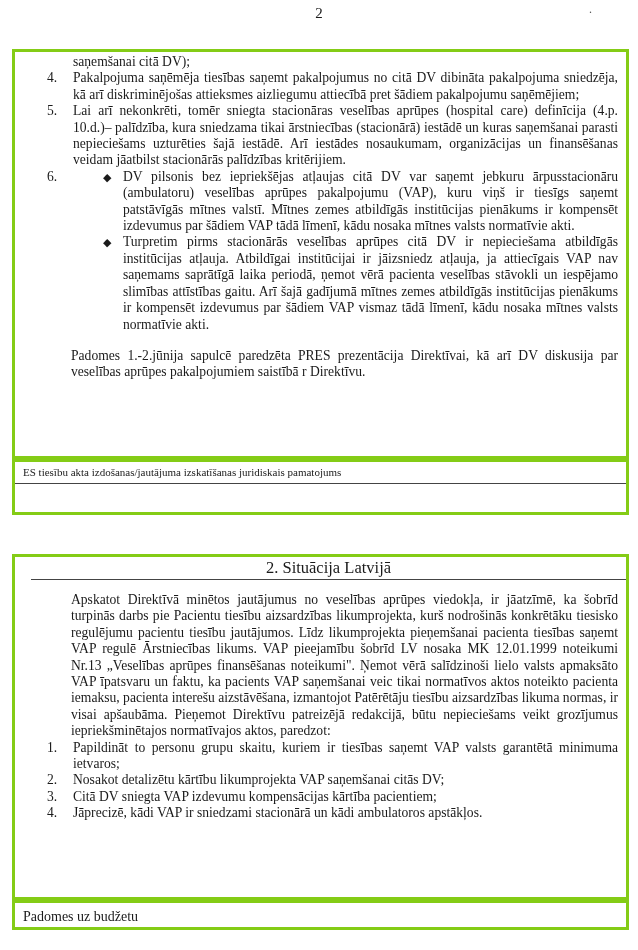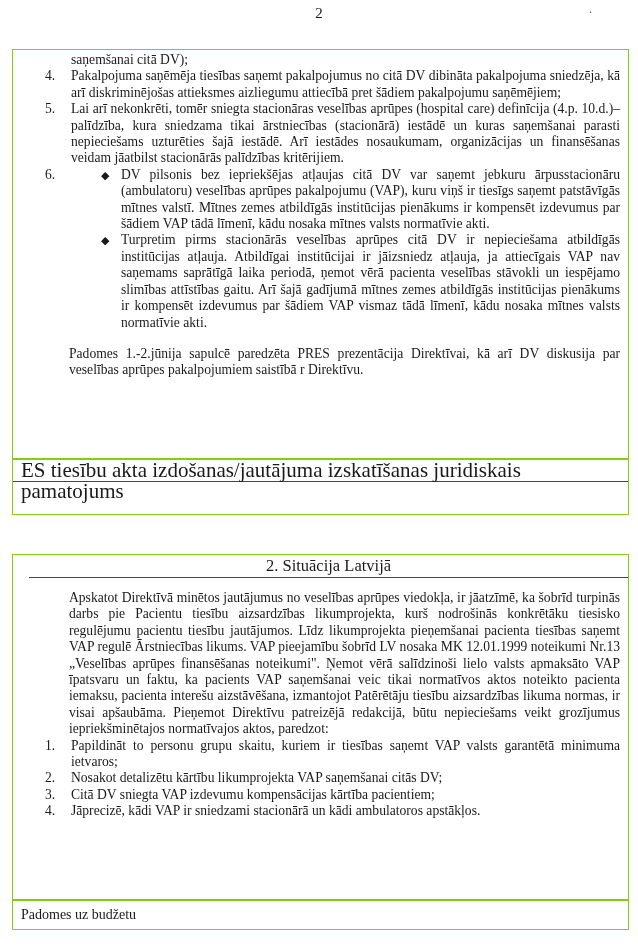--- a/index.html
+++ b/index.html
@@ -10,40 +10,40 @@
     }
     .page-num {
       position: absolute; top: 5px; left: 0; width: 638px; text-align: center;
       font-size: 15px;
     }
     .page-dot {
       position: absolute; top: 2px; left: 589px; font-size: 12px; color: #555;
     }
     .box {
       position: absolute; left: 12px; width: 617px;
-      border: 1px solid #84cc16; box-sizing: border-box;
+      border: 3px solid #84cc16; box-sizing: border-box;
     }
     .box1 { top: 49px; height: 410px; }
     .box2 { top: 459px; height: 56px; }
     .box3 { top: 554px; height: 346px; }
     .box4 { top: 900px; height: 30px; }
 
     .txt { font-size: 13.6px; line-height: 16.4px; text-align: justify; }
     ol.main { margin: 0; padding: 0; list-style: none; }
     ol.main > li { position: relative; padding-left: 58px; padding-right: 8px; }
     ol.main > li .num { position: absolute; left: 32px; top: 0; }
     .cont { padding-left: 58px; padding-right: 8px; }
     ul.bul { margin: 0; padding: 0; list-style: none; }
     ul.bul > li { position: relative; padding-left: 108px; padding-right: 8px; }
     ul.bul > li .bul-icon { position: absolute; left: 88px; top: 0; font-size: 11px; }
     .para { padding: 0 8px 0 8px; margin-left: 48px; }
 
     .hdr-row {
       position: absolute; left: 0; right: 0; top: 0; height: 21px;
-      border-bottom: 1px solid #444; font-size: 21px; line-height: 21px; padding-left: 8px;
+      border-bottom: 1px solid #444; font-size: 11px; line-height: 21px; padding-left: 8px;
     }
     .legal {
       position: absolute; left: 8px; top: 24px; font-size: 12.2px; line-height: 14px;
     }
     .section-title {
       position: absolute; left: 16px; right: 0; top: 0; height: 22px;
       border-bottom: 1px solid #444; text-align: center; font-size: 16.5px; line-height: 22px;
     }
     .budget-label { padding-left: 8px; font-size: 14px; line-height: 28px; }
   </style>

